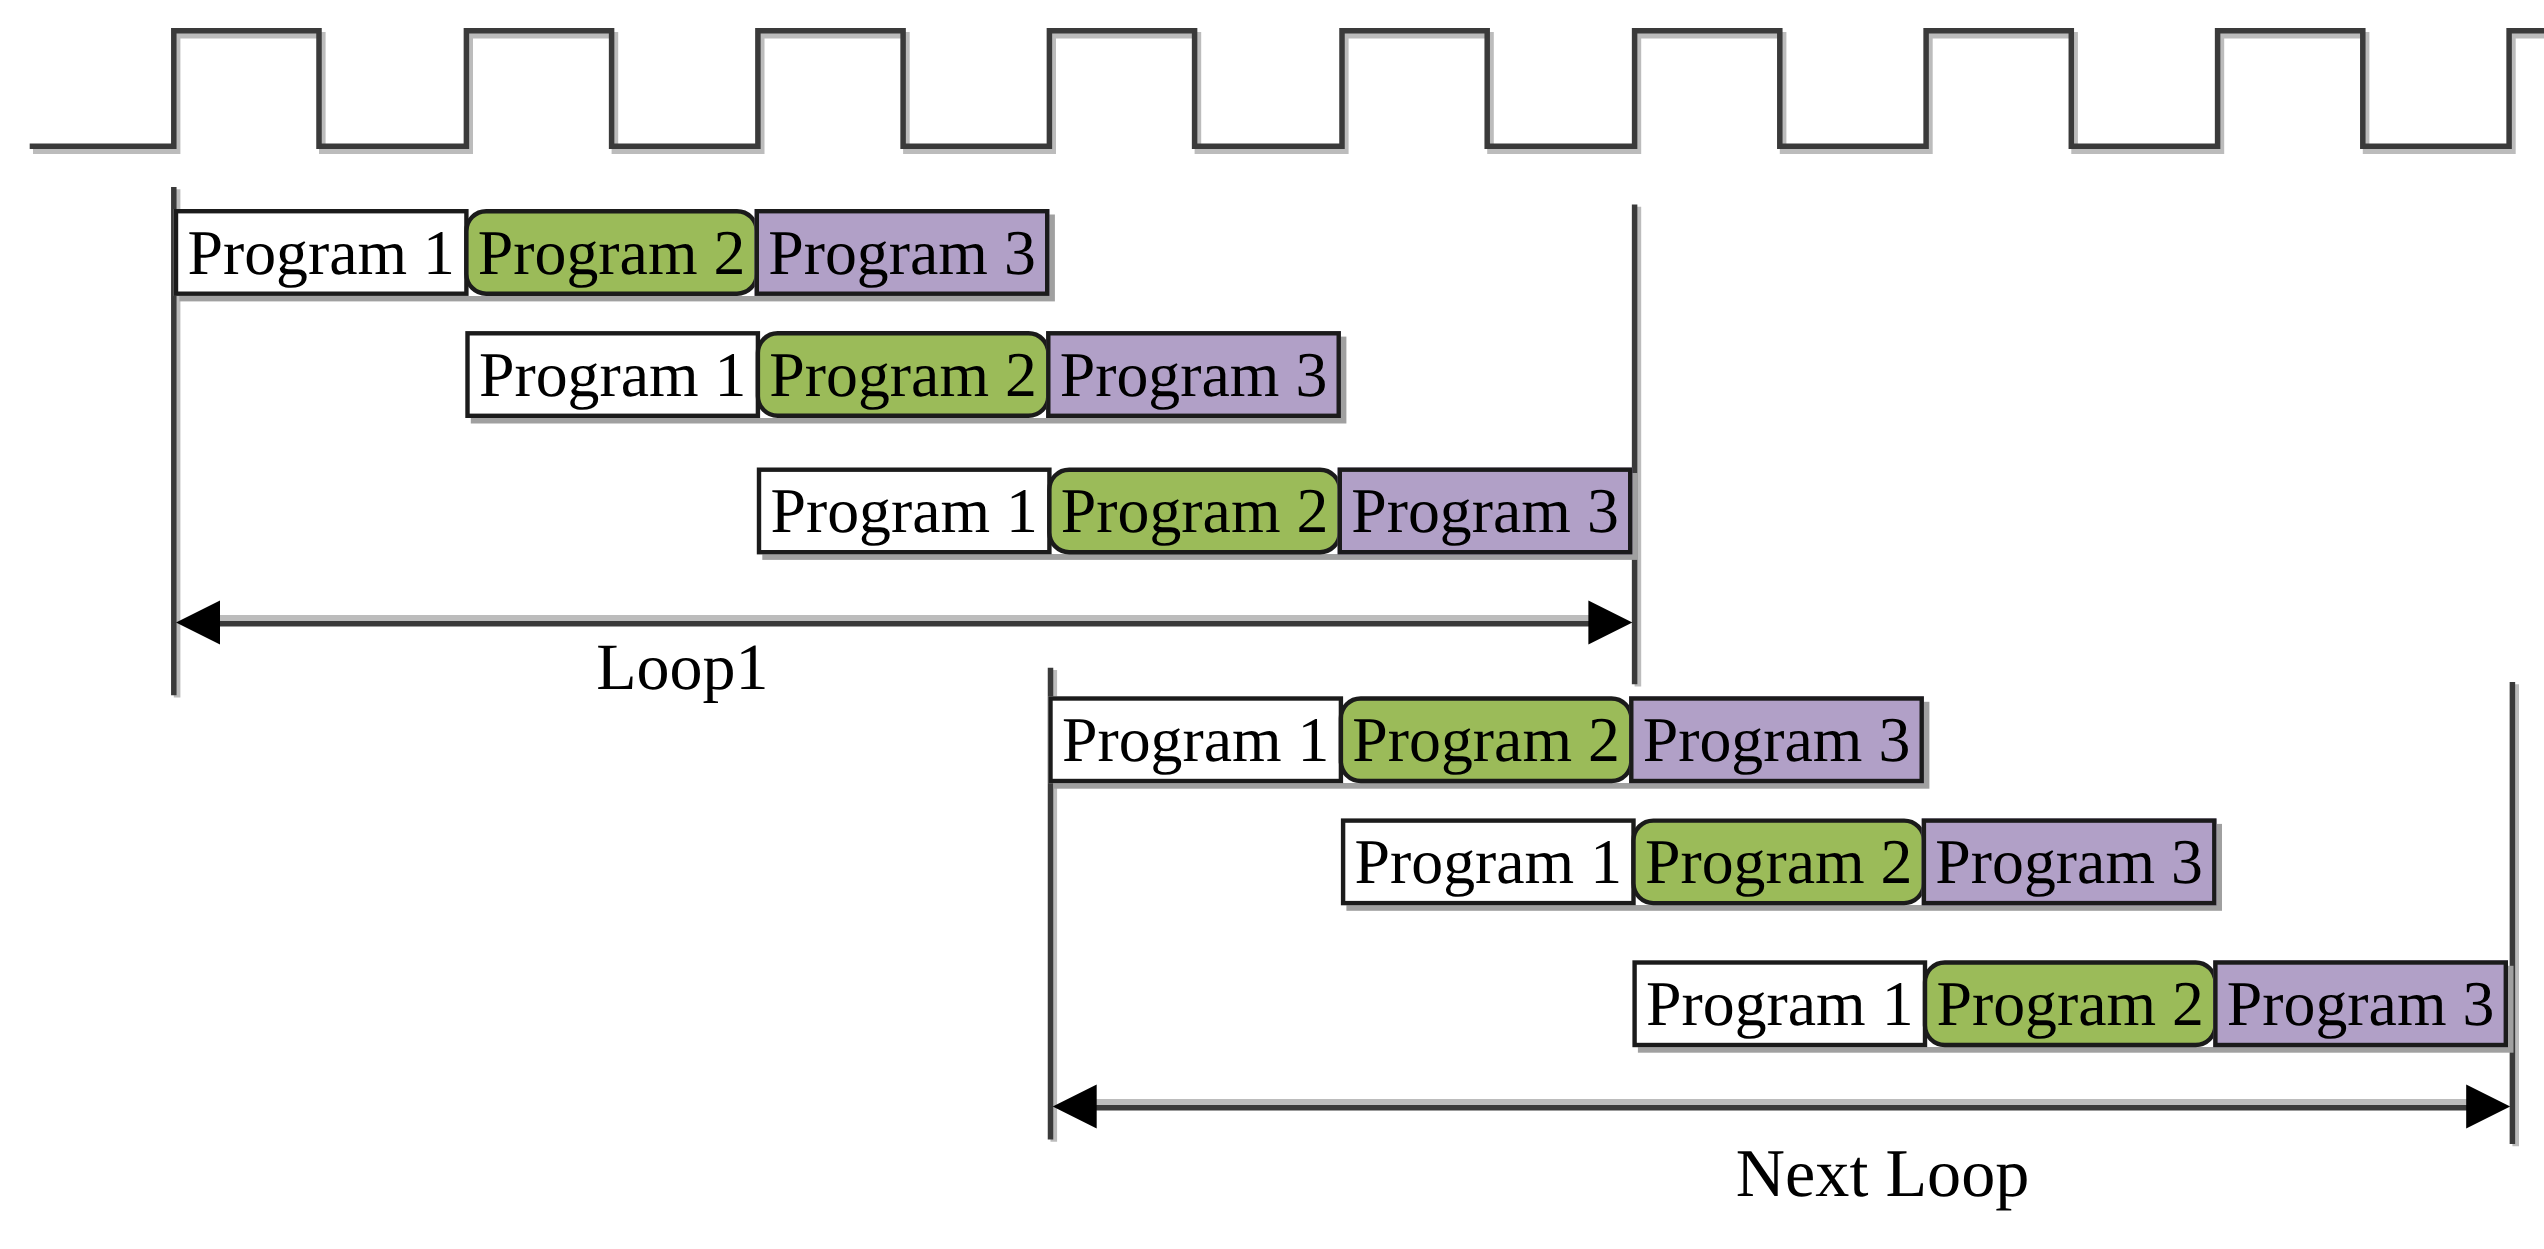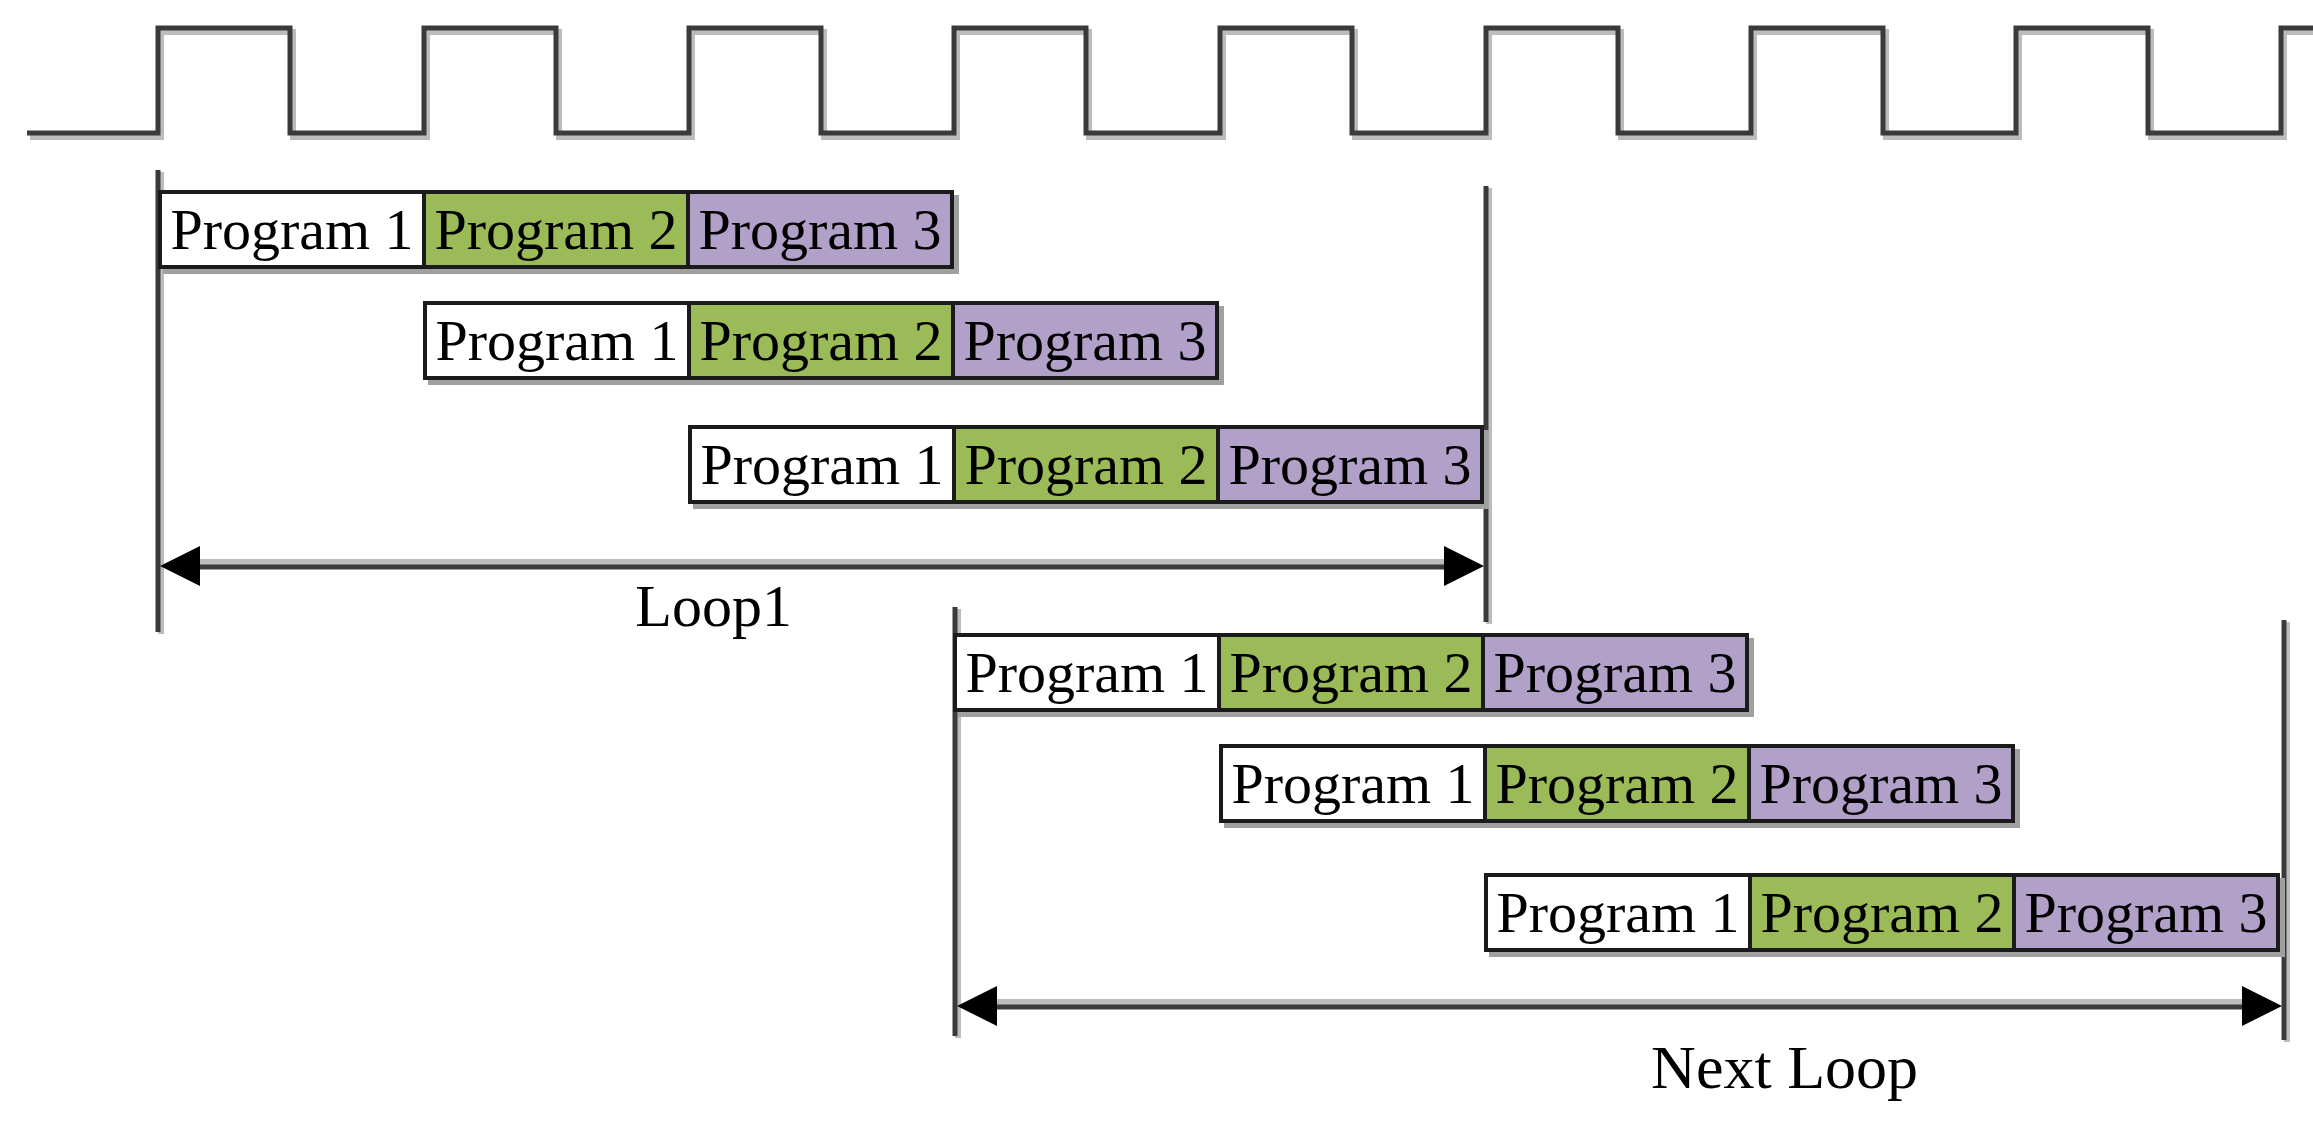--- a/index.html
+++ b/index.html
@@ -37,26 +37,26 @@
     justify-content: center;
     overflow: hidden;
   }
   .cell + .cell { margin-left: -4px; }
   .cell span {
     font-size: 58px;
     line-height: 1;
     white-space: nowrap;
   }
   .p1 { background: var(--program1-fill, #ffffff); }
-  .p2 { background: var(--program2-fill, #9bbb59); }
+  .p2 { background: var(--program2-fill, #9bbb59); border-radius: 20px; }
   .p3 { background: var(--program3-fill, #b1a0c7); }
 
   .loop-label {
     position: absolute;
-    text-align: right;
+    text-align: left;
     line-height: 1;
     white-space: nowrap;
   }
   #loop1-label { left: 542px; top: 576px; width: 250px; font-size: 60px; }
   #next-loop-label { left: 1578px; top: 1036px; width: 340px; font-size: 62px; }
 </style>
 </head>
 <body>
 
 <div id="canvas">

